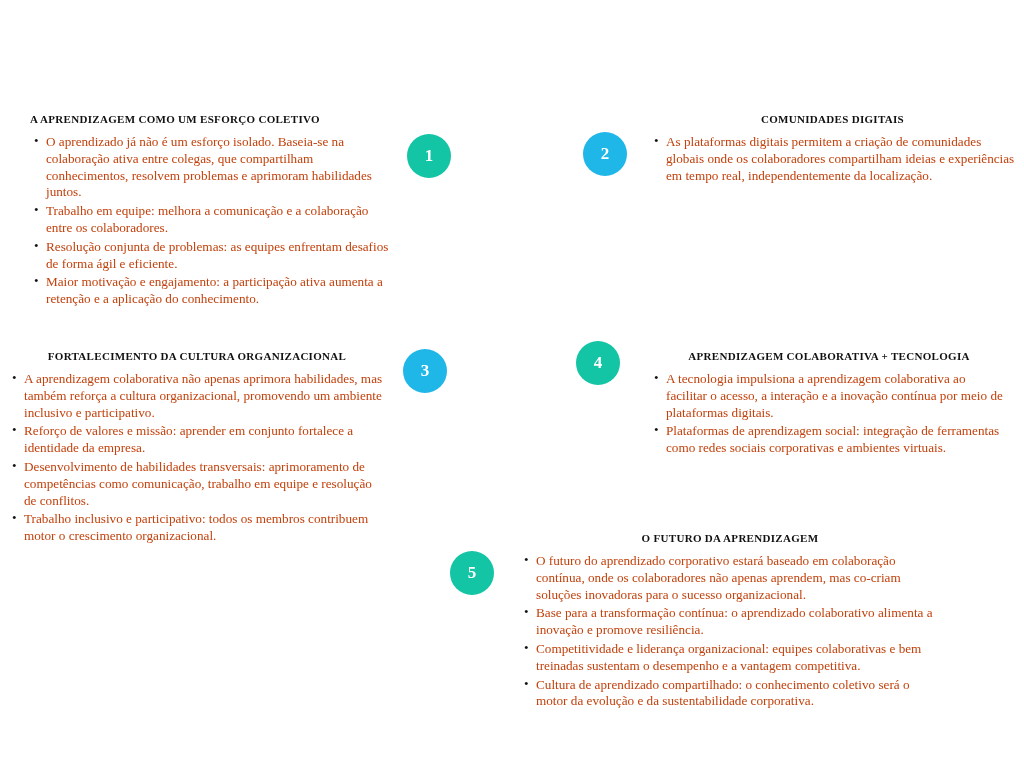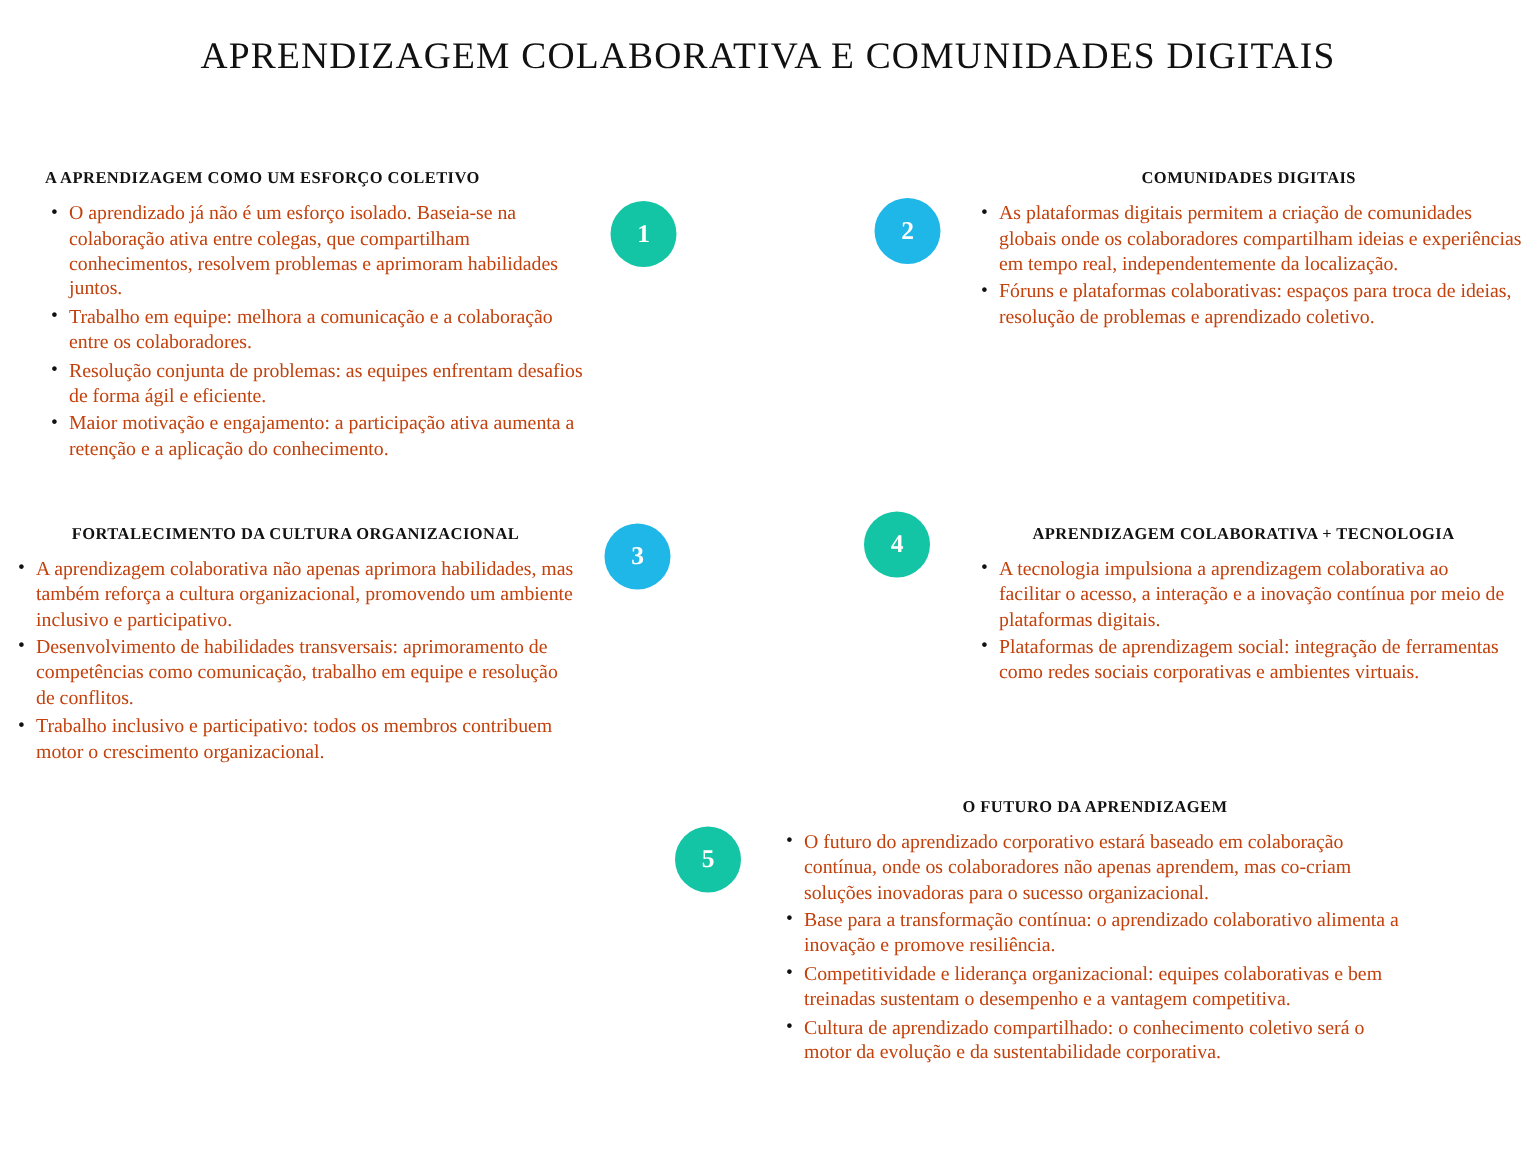--- a/index.html
+++ b/index.html
@@ -95,46 +95,45 @@
   #badge2 { left: 583px; top: 132px; }
   #badge3 { left: 403px; top: 349px; }
   #badge4 { left: 576px; top: 341px; }
   #badge5 { left: 450px; top: 551px; }
 </style>
 </head>
 <body>
 
 <div class="page">
 
-  <div class="title">APRENDIZAGEM COLABORATIVA E COMUNIDADES DIGITAIS</div>
 
   <div class="section" id="sec1">
     <div class="sec-heading left-align">A APRENDIZAGEM COMO UM ESFORÇO COLETIVO</div>
     <ul class="bullets">
       <li>O aprendizado já não é um esforço isolado. Baseia-se na colaboração ativa entre colegas, que compartilham conhecimentos, resolvem problemas e aprimoram habilidades juntos.</li>
       <li>Trabalho em equipe: melhora a comunicação e a colaboração entre os colaboradores.</li>
       <li>Resolução conjunta de problemas: as equipes enfrentam desafios de forma ágil e eficiente.</li>
       <li>Maior motivação e engajamento: a participação ativa aumenta a retenção e a aplicação do conhecimento.</li>
     </ul>
   </div>
   <div class="badge" id="badge1" style="background:#13c4a5">1</div>
 
   <div class="section" id="sec2">
     <div class="sec-heading center-align">COMUNIDADES DIGITAIS</div>
     <ul class="bullets">
       <li>As plataformas digitais permitem a criação de comunidades globais onde os colaboradores compartilham ideias e experiências em tempo real, independentemente da localização.</li>
-      <li>Fóruns e plataformas colaborativas: espaços para troca de ideias, resolução de problemas e aprendizado coletivo.</li>
     </ul>
   </div>
   <div class="badge" id="badge2" style="background:#1fb6e8">2</div>
 
   <div class="section" id="sec3">
     <div class="sec-heading center-align">FORTALECIMENTO DA CULTURA ORGANIZACIONAL</div>
     <ul class="bullets">
       <li>A aprendizagem colaborativa não apenas aprimora habilidades, mas também reforça a cultura organizacional, promovendo um ambiente inclusivo e participativo.</li>
+      <li>Reforço de valores e missão: aprender em conjunto fortalece a identidade da empresa.</li>
       <li>Desenvolvimento de habilidades transversais: aprimoramento de competências como comunicação, trabalho em equipe e resolução de conflitos.</li>
       <li>Trabalho inclusivo e participativo: todos os membros contribuem motor o crescimento organizacional.</li>
     </ul>
   </div>
   <div class="badge" id="badge3" style="background:#1fb6e8">3</div>
 
   <div class="section" id="sec4">
     <div class="sec-heading center-align">APRENDIZAGEM COLABORATIVA + TECNOLOGIA</div>
     <ul class="bullets">
       <li>A tecnologia impulsiona a aprendizagem colaborativa ao facilitar o acesso, a interação e a inovação contínua por meio de plataformas digitais.</li>

